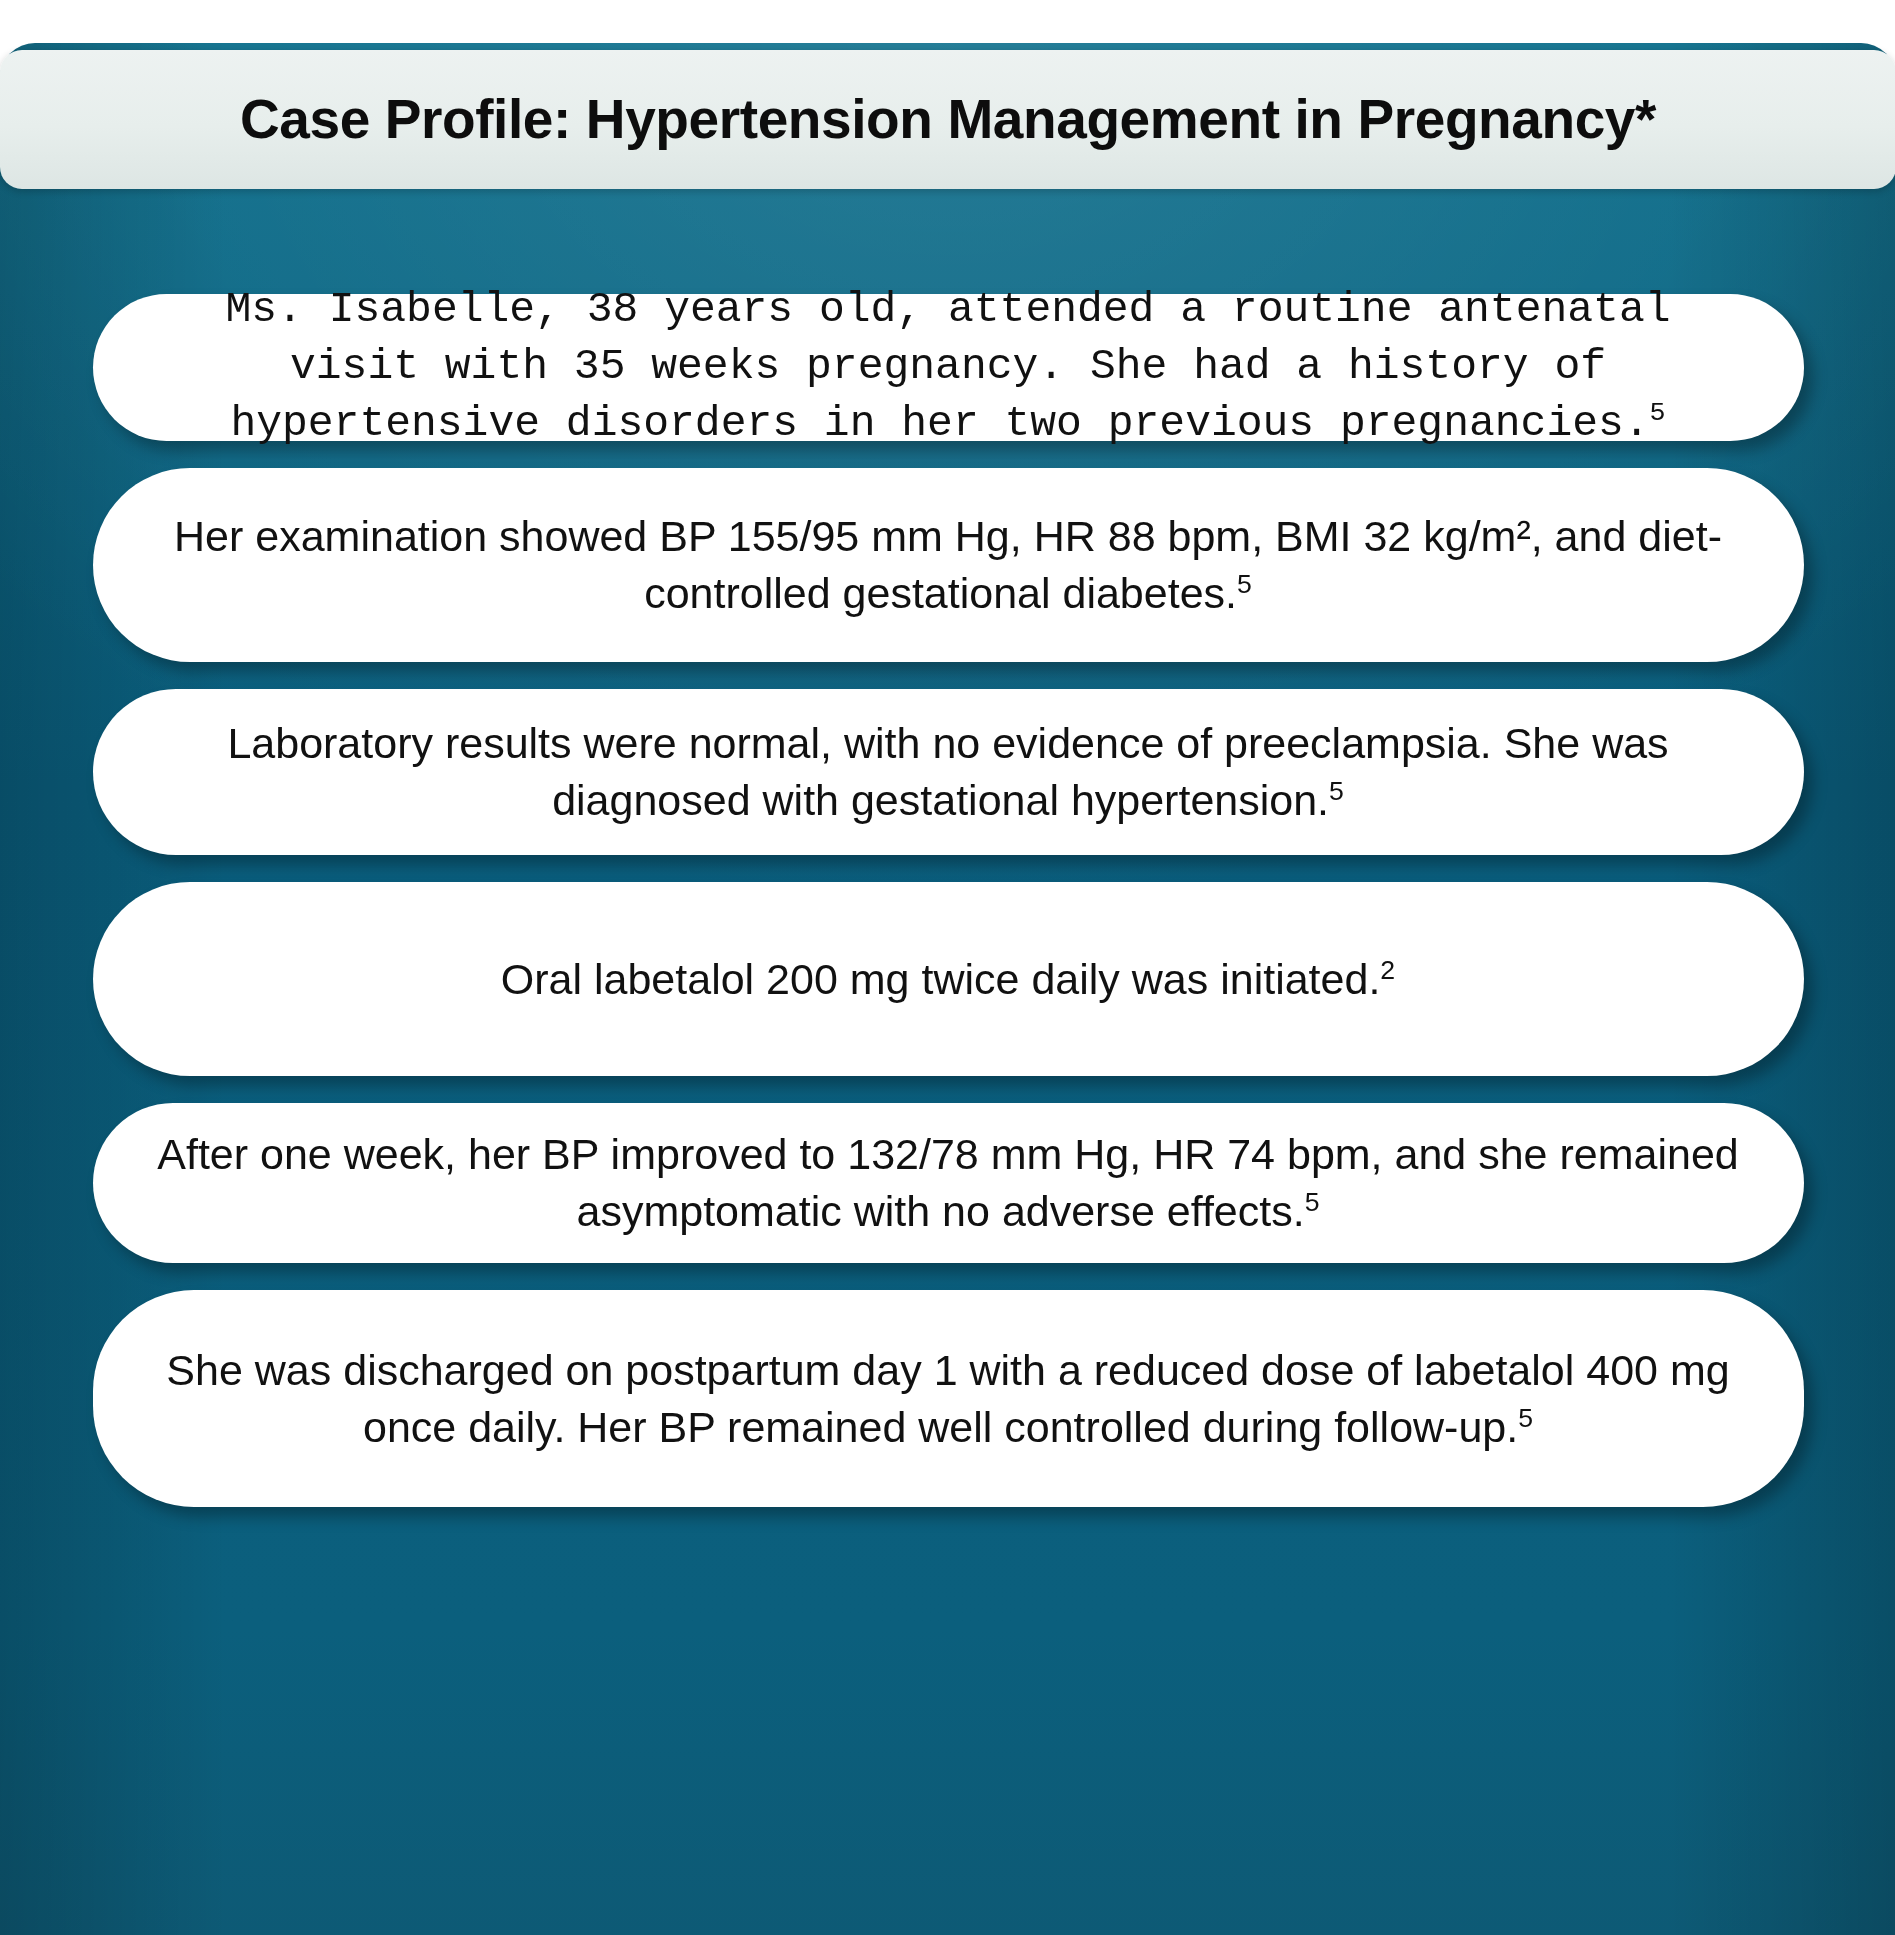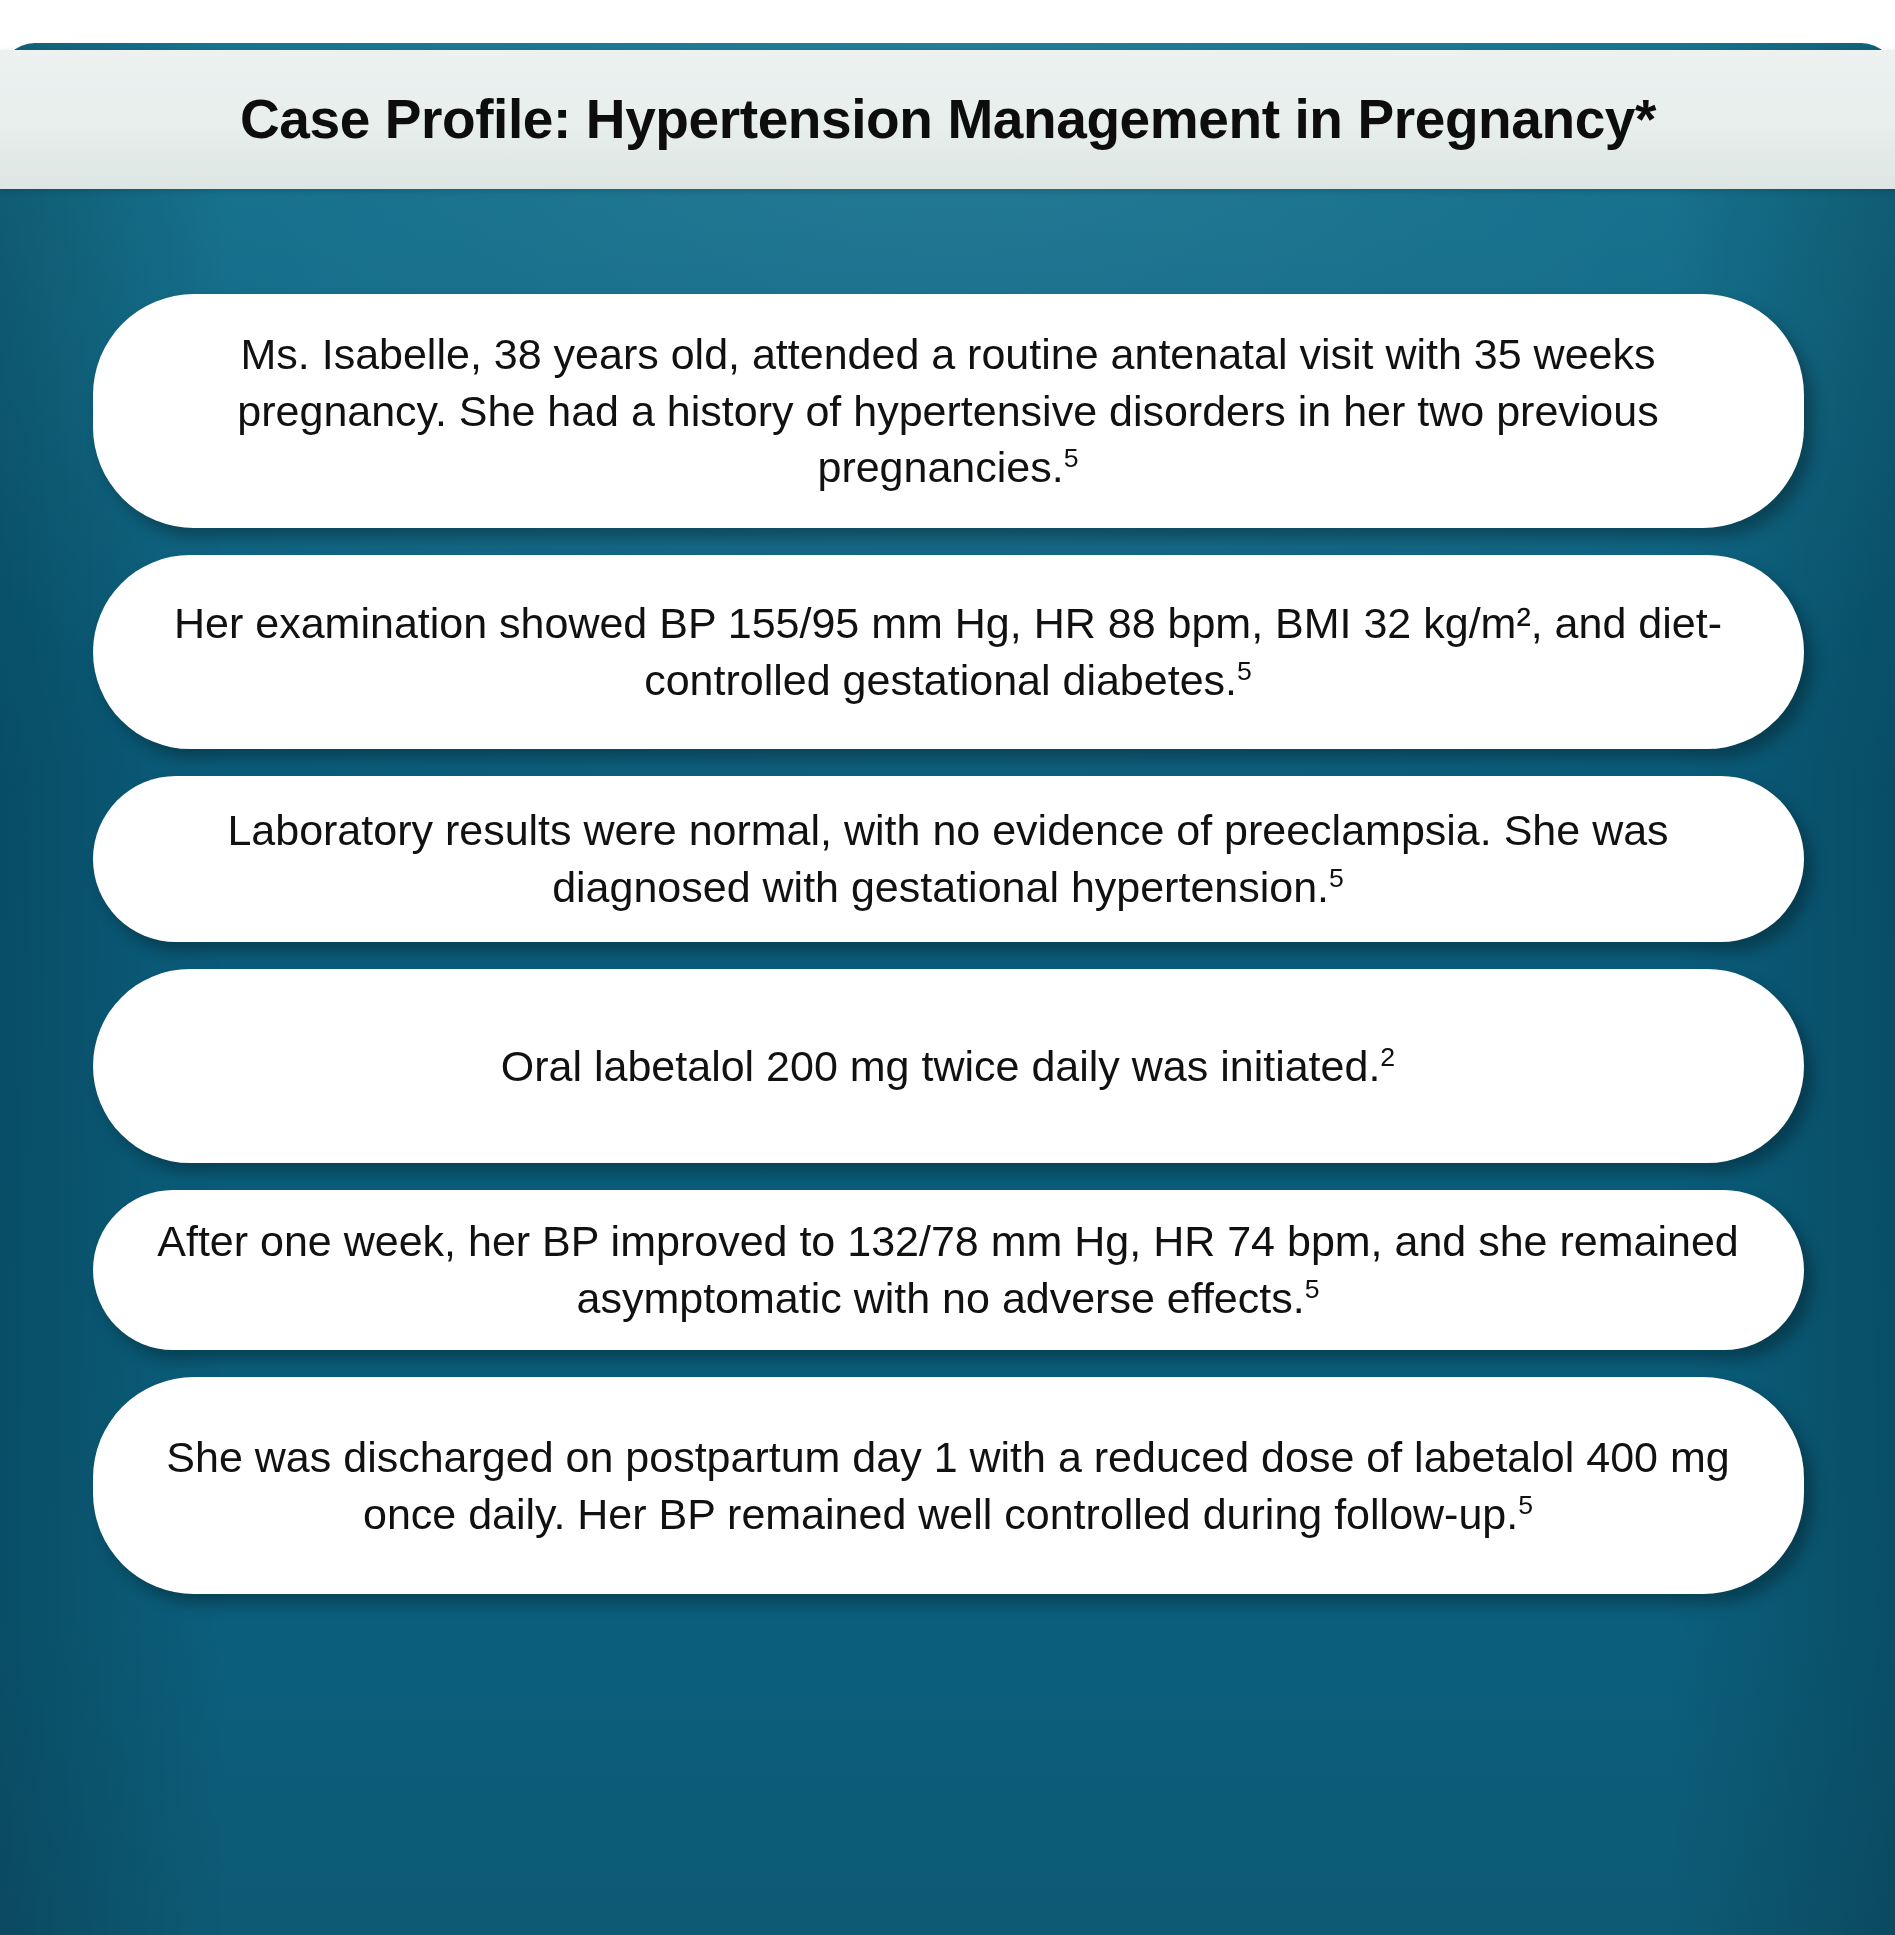--- a/index.html
+++ b/index.html
@@ -41,20 +41,21 @@
     left: 0px;
     top: 50px;
     width: 1896px;
     height: 139px;
     background: linear-gradient(180deg, #edf2f1 0%, #e7eeec 55%, #dde6e4 100%);
     display: flex;
     align-items: center;
     justify-content: center;
     box-sizing: border-box;
     box-shadow: 0 2.3px 7px rgba(0,0,0,0.18);
+    border-radius: 22px;
   }
   .title-text {
     font-size: 55px;
     font-weight: bold;
     color: #0d0d0d;
     letter-spacing: -0.4px;
     text-align: center;
     line-height: 1.1;
     padding: 0 27px;
   }
@@ -97,21 +98,21 @@
   <div class="card">
     <div class="card-inner-shade"></div>
   </div>
 
   <div class="title-bar">
     <div class="title-text">Case Profile: Hypertension Management in Pregnancy*</div>
   </div>
 
   <div class="steps">
 
-    <div class="pill" style="width:1711px; height:234px;">
+    <div class="pill" style="width:1711px; height:147px;font-family:Liberation Mono, monospace;">
       <p><span>Ms. Isabelle, 38 years old, attended a routine antenatal visit with 35 weeks pregnancy. She had a history of hypertensive disorders in her two previous pregnancies.</span><sup>5</sup></p>
     </div>
 
     <div class="pill" style="width:1711px; height:194px;">
       <p><span>Her examination showed BP 155/95 mm Hg, HR 88 bpm, BMI 32 kg/m², and diet-controlled gestational diabetes.</span><sup>5</sup></p>
     </div>
 
     <div class="pill" style="width:1711px; height:166px;">
       <p><span>Laboratory results were normal, with no evidence of preeclampsia. She was diagnosed with gestational hypertension.</span><sup>5</sup></p>
     </div>

